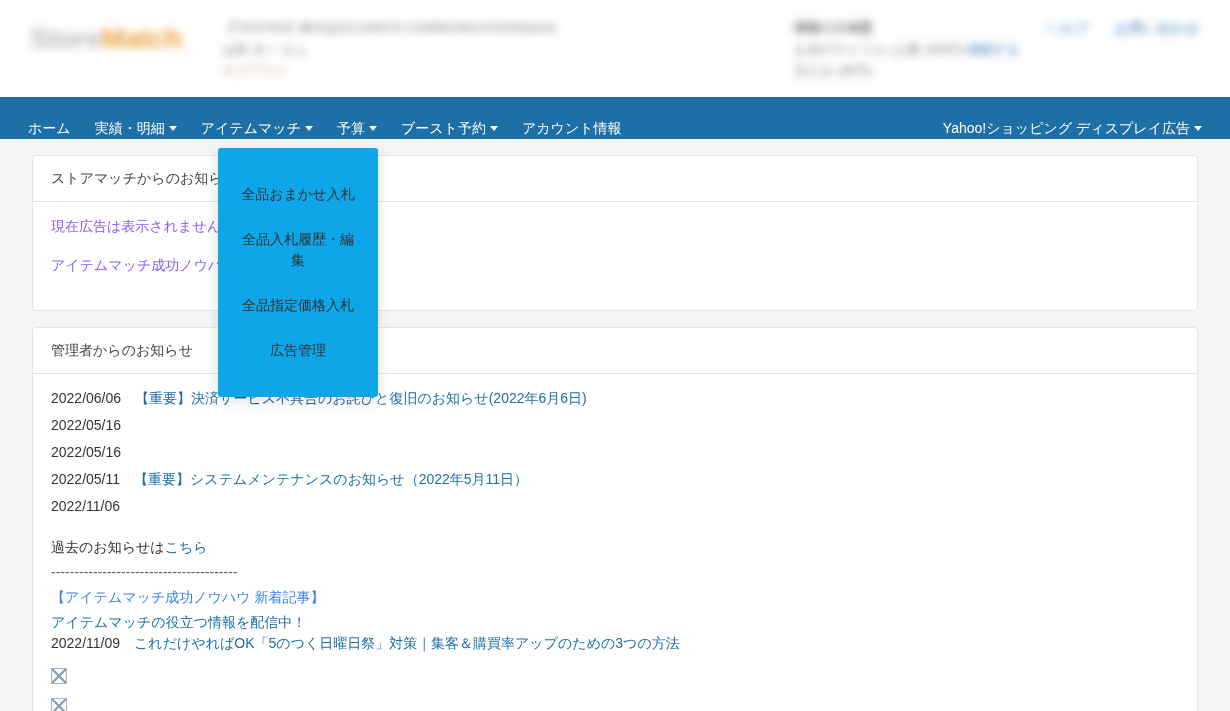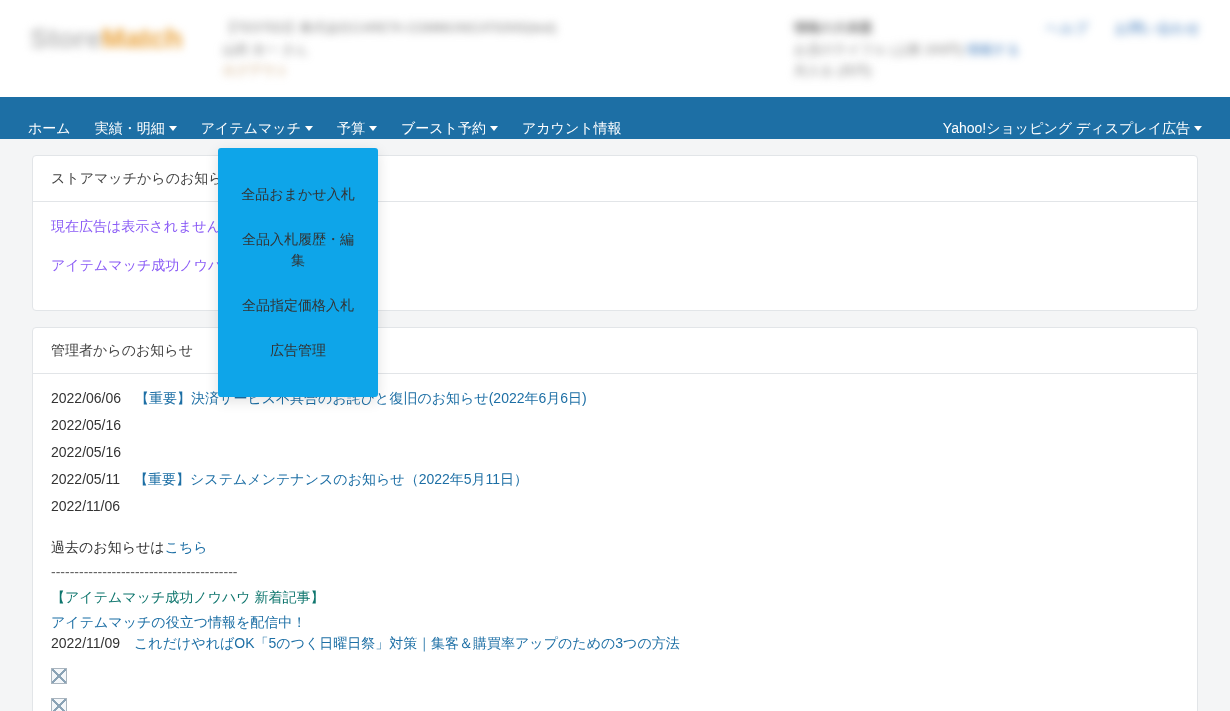--- a/index.html
+++ b/index.html
@@ -108,21 +108,21 @@
     font-size: 14px;
     color: #444;
   }
   .panel-body { padding: 14px 18px 16px; }
   .alert-line { color: #8b5cf6; margin-bottom: 18px; }
   .news-row { margin-bottom: 6px; display: flex; gap: 14px; }
   .news-date { color: #333; }
   .news-link { color: #1d6fa5; cursor: pointer; }
   .past-line { margin-top: 20px; }
   .dashes { color: #666; margin: 4px 0; letter-spacing: 0; }
-  .subhead { color: #0f766e; margin: 4px 0; }
+  .subhead { color: #3b82f6; margin: 4px 0; }
   .info-link { color: #1d6fa5; cursor: pointer; }
   .placeholder-img {
     display: inline-block;
     width: 16px; height: 16px;
     border: 1px solid #aab5bf;
     background: linear-gradient(135deg, transparent 45%, #8aa3b6 45%, #8aa3b6 55%, transparent 55%),
                 linear-gradient(45deg, transparent 45%, #8aa3b6 45%, #8aa3b6 55%, transparent 55%);
     background-color: #f4f7fa;
     margin-top: 8px;
   }

